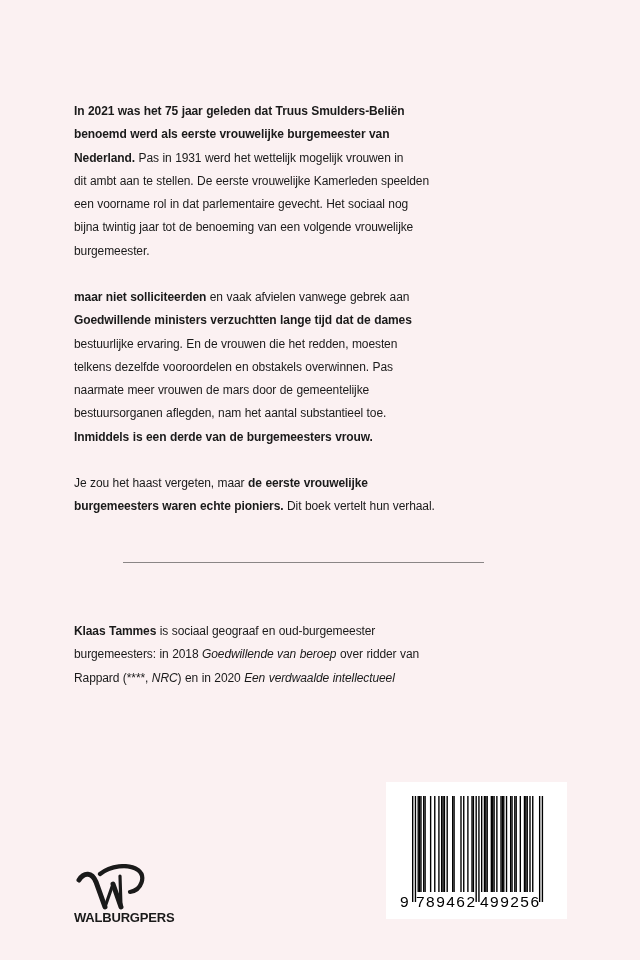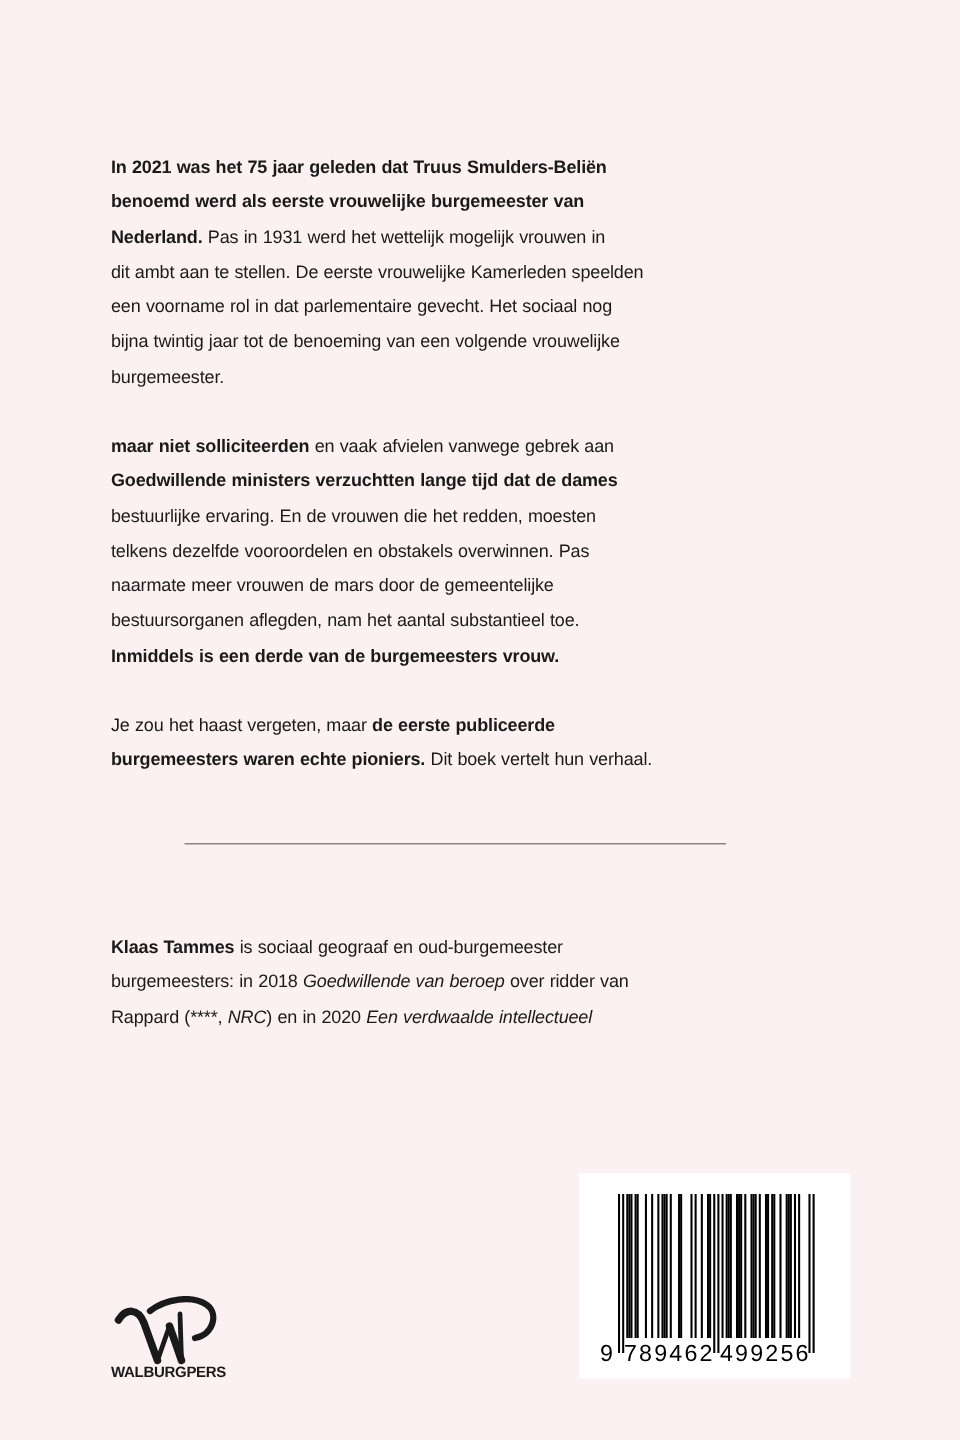--- a/index.html
+++ b/index.html
@@ -31,21 +31,21 @@
     background: #ffffff;
   }
   .barcode-box svg { position: absolute; left: 0; top: 0; }
 
   .logo {
     position: absolute; left: 72px; top: 864px; width: 82px; height: 60px;
   }
   .logo-mark { position: absolute; left: 4px; top: 0; }
   .logo-text {
     position: absolute; left: 2px; top: 46px;
-    font-size: 10px; font-weight: bold; letter-spacing: -0.2px;
+    font-size: 13px; font-weight: bold; letter-spacing: -0.2px;
     color: #1a1a1a; white-space: nowrap; text-align: right;
   }
 </style>
 </head>
 <body>
 
 <div>
 
   <div class="text-block" id="para-1">
       <span class="line"><span class="b">In 2021 was het 75 jaar geleden dat Truus Smulders-Beliën</span></span>
@@ -59,21 +59,21 @@
   <div class="text-block" id="para-2">
       <span class="line"><span class="b">maar niet solliciteerden</span><span> en vaak afvielen vanwege gebrek aan</span></span>
       <span class="line"><span class="b">Goedwillende ministers verzuchtten lange tijd dat de dames</span></span>
       <span class="line"><span>bestuurlijke ervaring. En de vrouwen die het redden, moesten</span></span>
       <span class="line"><span>telkens dezelfde vooroordelen en obstakels overwinnen. Pas</span></span>
       <span class="line"><span>naarmate meer vrouwen de mars door de gemeentelijke</span></span>
       <span class="line"><span>bestuursorganen aflegden, nam het aantal substantieel toe.</span></span>
       <span class="line"><span class="b">Inmiddels is een derde van de burgemeesters vrouw.</span></span>
     </div>
   <div class="text-block" id="para-3">
-      <span class="line"><span>Je zou het haast vergeten, maar </span><span class="b">de eerste publiceerde</span></span>
+      <span class="line"><span>Je zou het haast vergeten, maar </span><span class="b">de eerste vrouwelijke</span></span>
       <span class="line"><span class="b">burgemeesters waren echte pioniers.</span><span> Dit boek vertelt hun verhaal.</span></span>
     </div>
 
   <div class="divider"></div>
 
   <div class="text-block" id="bio">
       <span class="line"><span class="b">Klaas Tammes</span><span> is sociaal geograaf en oud-burgemeester</span></span>
       <span class="line"><span>burgemeesters: in 2018 </span><span class="i">Goedwillende van beroep</span><span> over ridder van</span></span>
       <span class="line"><span>Rappard (****, </span><span class="i">NRC</span><span>) en in 2020 </span><span class="i">Een verdwaalde intellectueel</span></span>
     </div>

